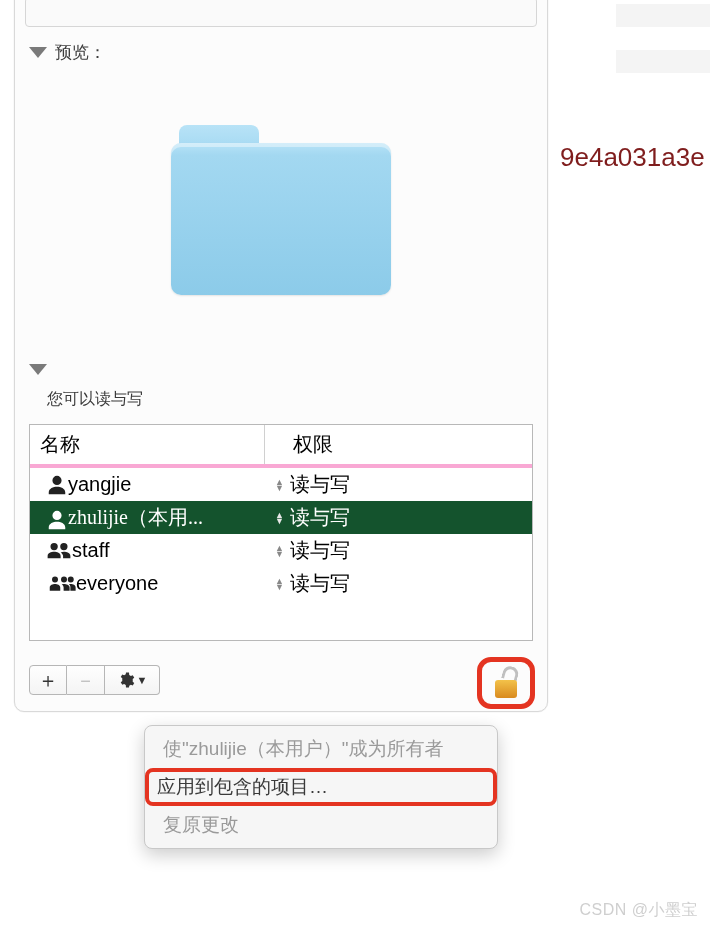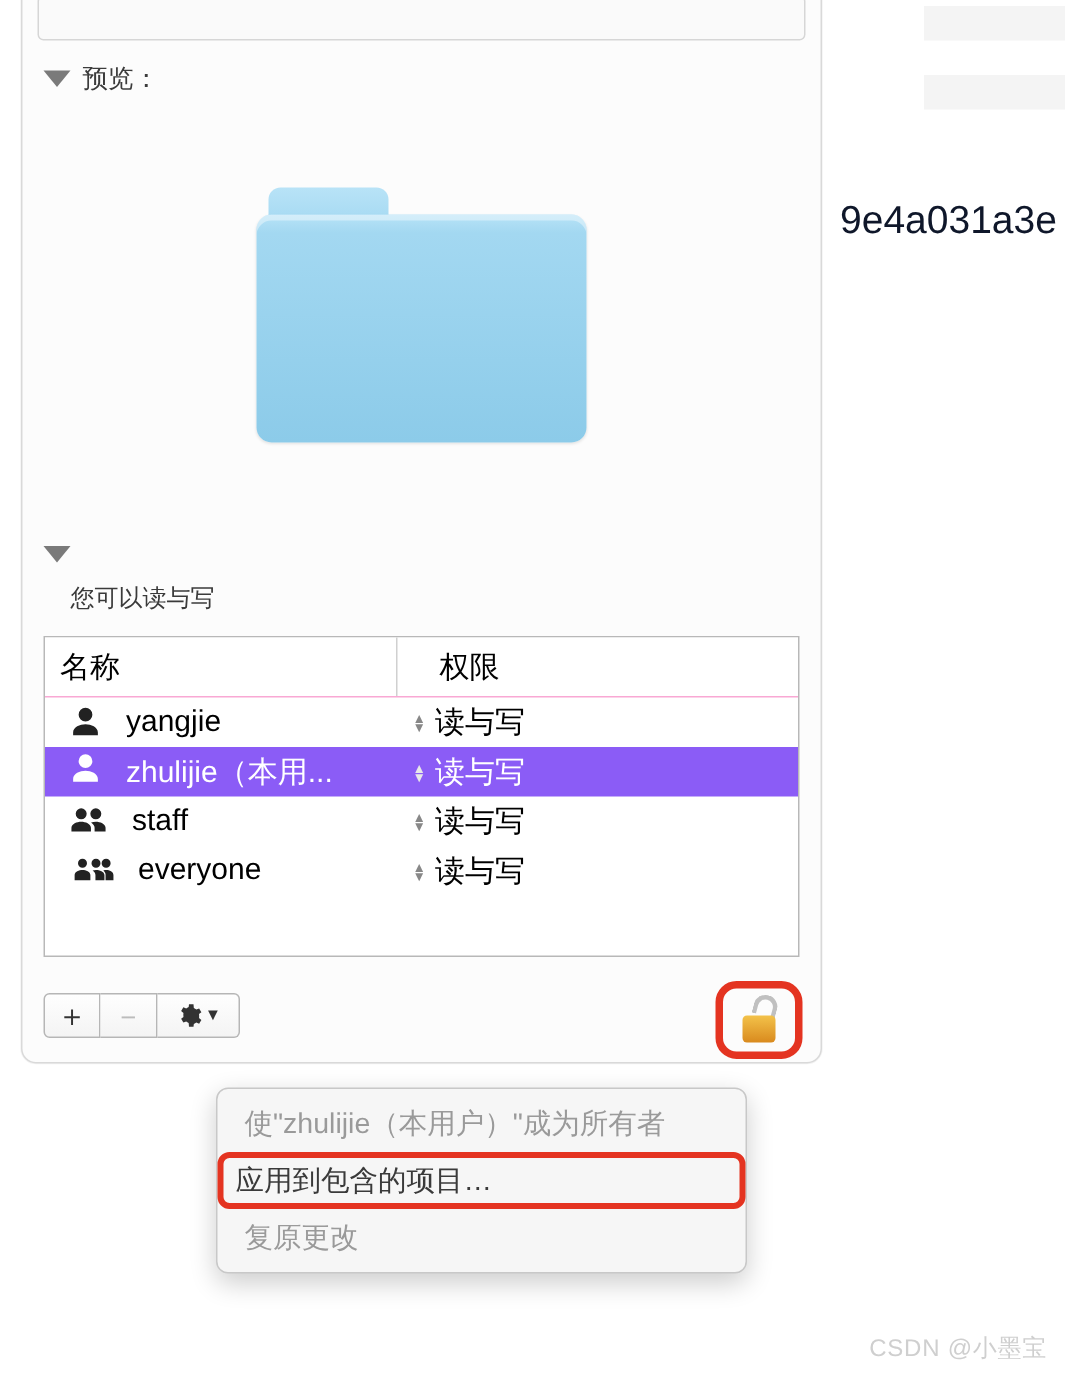--- a/index.html
+++ b/index.html
@@ -76,36 +76,36 @@
     padding: 8px 6px 14px 18px;
   }
   .perm-table {
     border: 1px solid #b8b8b8;
     background: #fff;
     font-size: 20px;
   }
   .perm-head {
     display: flex;
     background: #fff;
-    border-bottom: 1px solid #f9a8d4;
+    border-bottom: 4px solid #f9a8d4;
   }
   .col-name { flex: 0 0 235px; padding: 6px 10px; border-right: 1px solid #d0d0d0; }
   .col-perm { flex: 1; padding: 6px 10px 6px 28px; }
   .perm-row {
     display: flex;
     align-items: center;
     height: 33px;
   }
-  .perm-row.selected { background: #8b5cf6; color: #fff; }
+  .perm-row.selected { background: #14532d; color: #fff; font-family: Liberation Serif, serif; }
   .cell-name {
     flex: 0 0 235px;
     display: flex;
-    align-items: flex-start;
+    align-items: flex-end;
     padding-left: 16px;
-    gap: 16px;
+    gap: 0;
     white-space: nowrap;
     overflow: hidden;
   }
   .cell-perm {
     flex: 1;
     display: flex;
     align-items: center;
     gap: 6px;
     padding-left: 10px;
   }
@@ -193,38 +193,38 @@
   .menu-item.highlighted {
     margin: 2px 0;
     border: 4px solid #e43421;
     border-radius: 8px;
     color: #3a3a3a;
     padding: 2px 8px;
   }
   .bg-text {
     position: absolute;
     left: 560px;
-    top: 131px;
+    top: 142px;
     font-size: 26px;
-    color: #0f172a;
+    color: #7f1d1d;
     white-space: nowrap;
   }
   .bg-list {
     position: absolute;
     left: 616px; top: 4px;
     width: 94px;
   }
   .bg-list div {
     height: 23px;
   }
   .bg-list div:nth-child(odd) { background: #f4f4f4; }
   .watermark {
     position: absolute;
     right: 12px;
-    bottom: 16px;
+    bottom: 5px;
     font-size: 16px;
     color: #cfcfcf;
     letter-spacing: 0.5px;
   }
   .gear-svg { width:18px; height:18px; }
   .chev-down { font-size: 11px; }
 </style>
 </head>
 <body>
 

